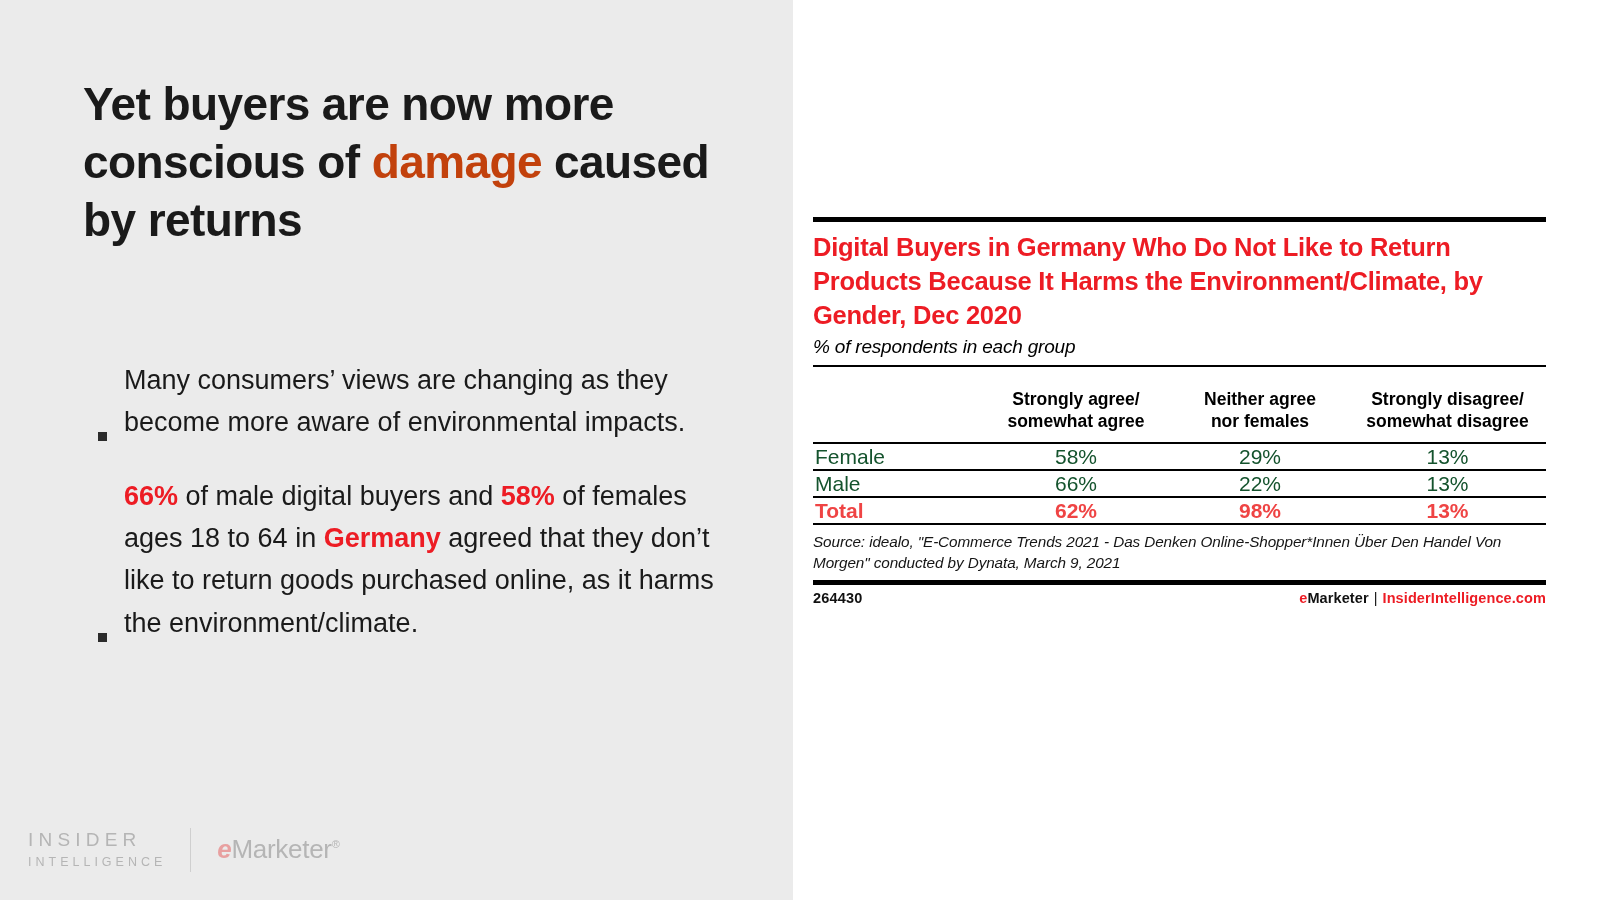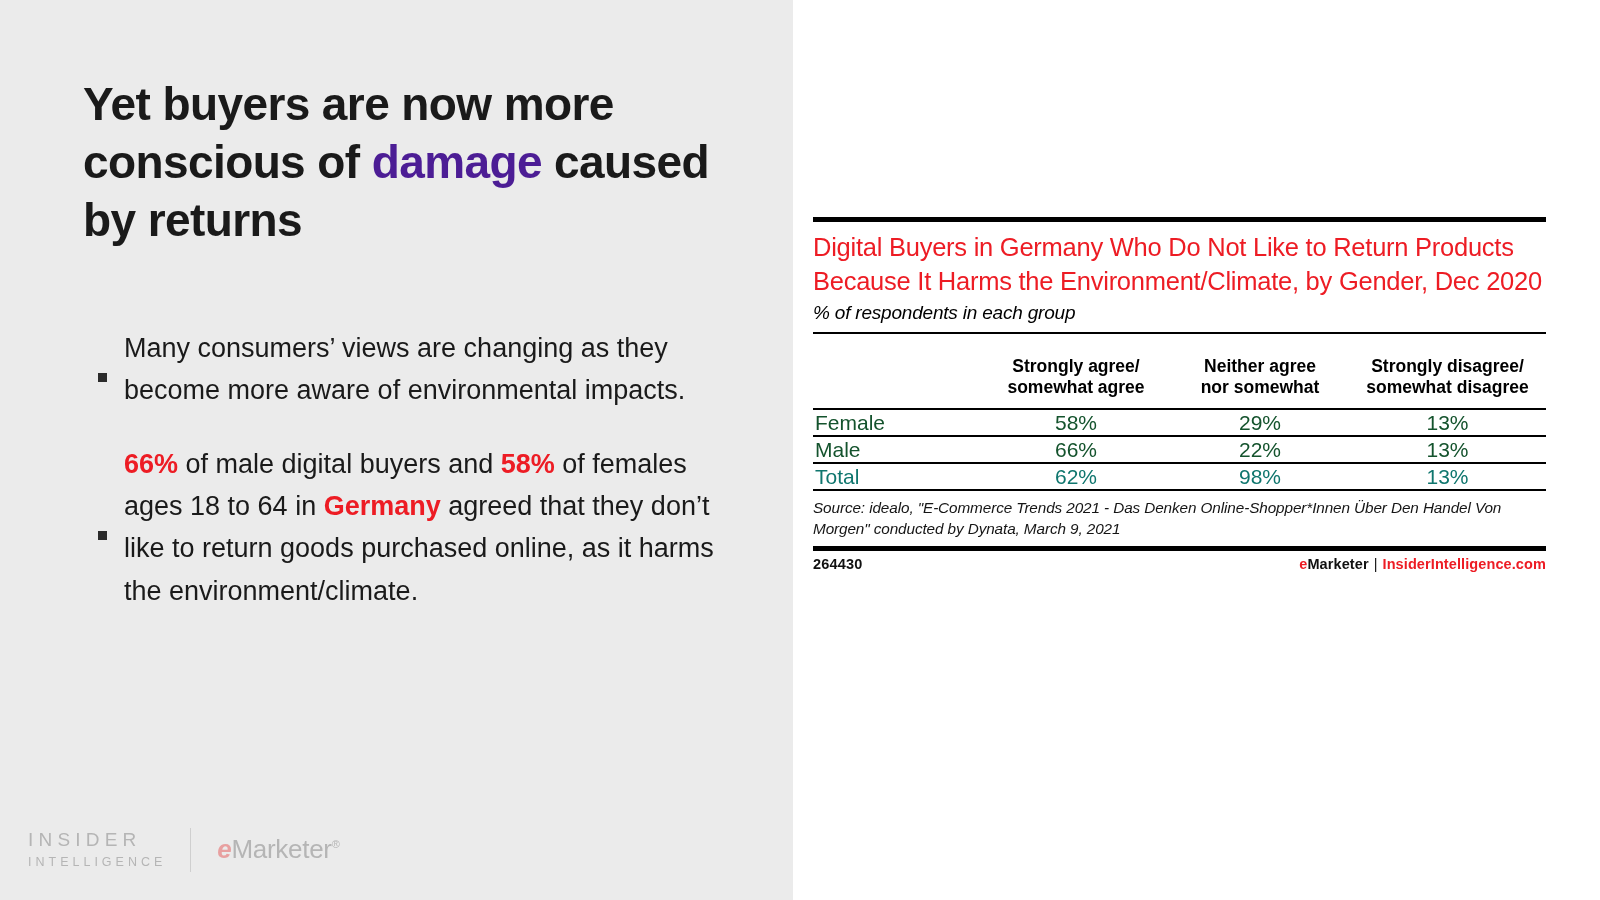--- a/index.html
+++ b/index.html
@@ -35,33 +35,34 @@
     position: absolute;
     left: 83px;
     top: 76px;
     width: 660px;
     font-size: 46px;
     font-weight: bold;
     line-height: 1.26;
     letter-spacing: -0.6px;
     color: #1a1a1a;
   }
-  .headline .hl-accent { color: #4c1d95; }
+  .headline .hl-accent { color: #c2410c; }
 
   .bullets {
     position: absolute;
     left: 98px;
     top: 327px;
     width: 620px;
   }
 
   .bullet-row {
     display: flex;
-    align-items: center;
+    align-items: flex-end;
     margin-bottom: 32px;
+    margin-top: 32px;
   }
 
   .bullet-mark {
     flex: 0 0 26px;
     font-size: 15px;
     line-height: 1.0;
     color: #2b2b2b;
     padding-top: 14px;
   }
   .bullet-mark .sq {
@@ -147,21 +148,21 @@
 
   .rule-thick-top {
     height: 5px;
     background: #000000;
     width: 100%;
   }
 
   .chart-title {
     color: #ed1c24;
     font-size: 25.5px;
-    font-weight: normal;
+    font-weight: bold;
     line-height: 1.33;
     letter-spacing: -0.25px;
     margin-top: 9px;
   }
 
   .chart-subtitle {
     font-size: 19px;
     font-style: italic;
     color: #000000;
     line-height: 1.3;
@@ -205,22 +206,22 @@
     color: #14532d;
     text-align: center;
     padding: 7px 2px 8px 2px;
     line-height: 1.2;
   }
   tbody td.rowlabel {
     text-align: left;
     padding-left: 2px;
   }
   tbody tr.total-row td {
-    color: #0f766e;
-    font-weight: normal;
+    color: #ef4444;
+    font-weight: bold;
     border-bottom: 2.5px solid #000;
   }
 
   .note-block {
     font-size: 15.3px;
     font-style: italic;
     line-height: 1.33;
     color: #151515;
     margin-top: 7px;
     letter-spacing: -0.1px;
@@ -301,21 +302,21 @@
       <table class="data-table">
         <thead>
           <tr class="head-row">
             <th class="col-label"></th>
             <th class="col-1">
               <div>Strongly agree/</div>
               <div>somewhat agree</div>
             </th>
             <th class="col-2">
               <div>Neither agree</div>
-              <div>nor somewhat</div>
+              <div>nor females</div>
             </th>
             <th class="col-3">
               <div>Strongly disagree/</div>
               <div>somewhat disagree</div>
             </th>
           </tr>
         </thead>
         <tbody>
           <tr>
             <td class="rowlabel">Female</td>

